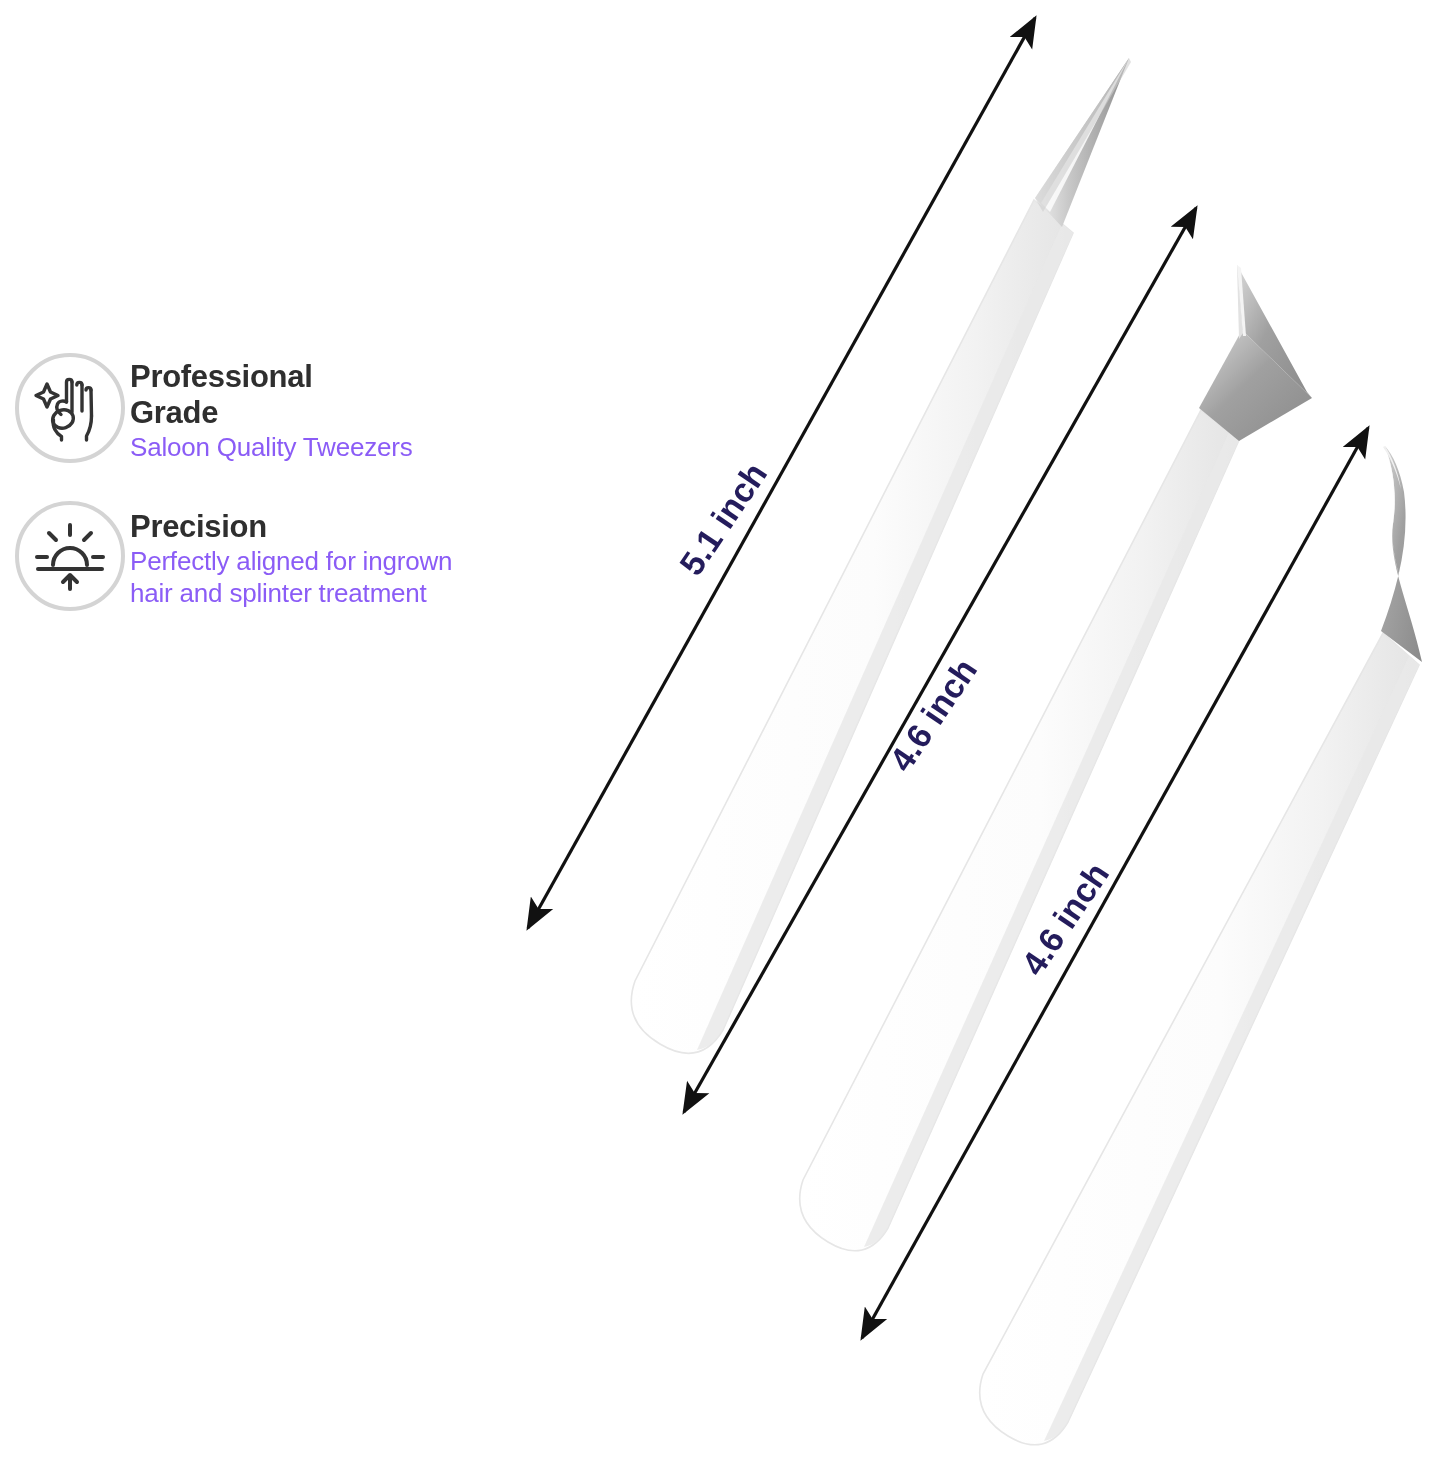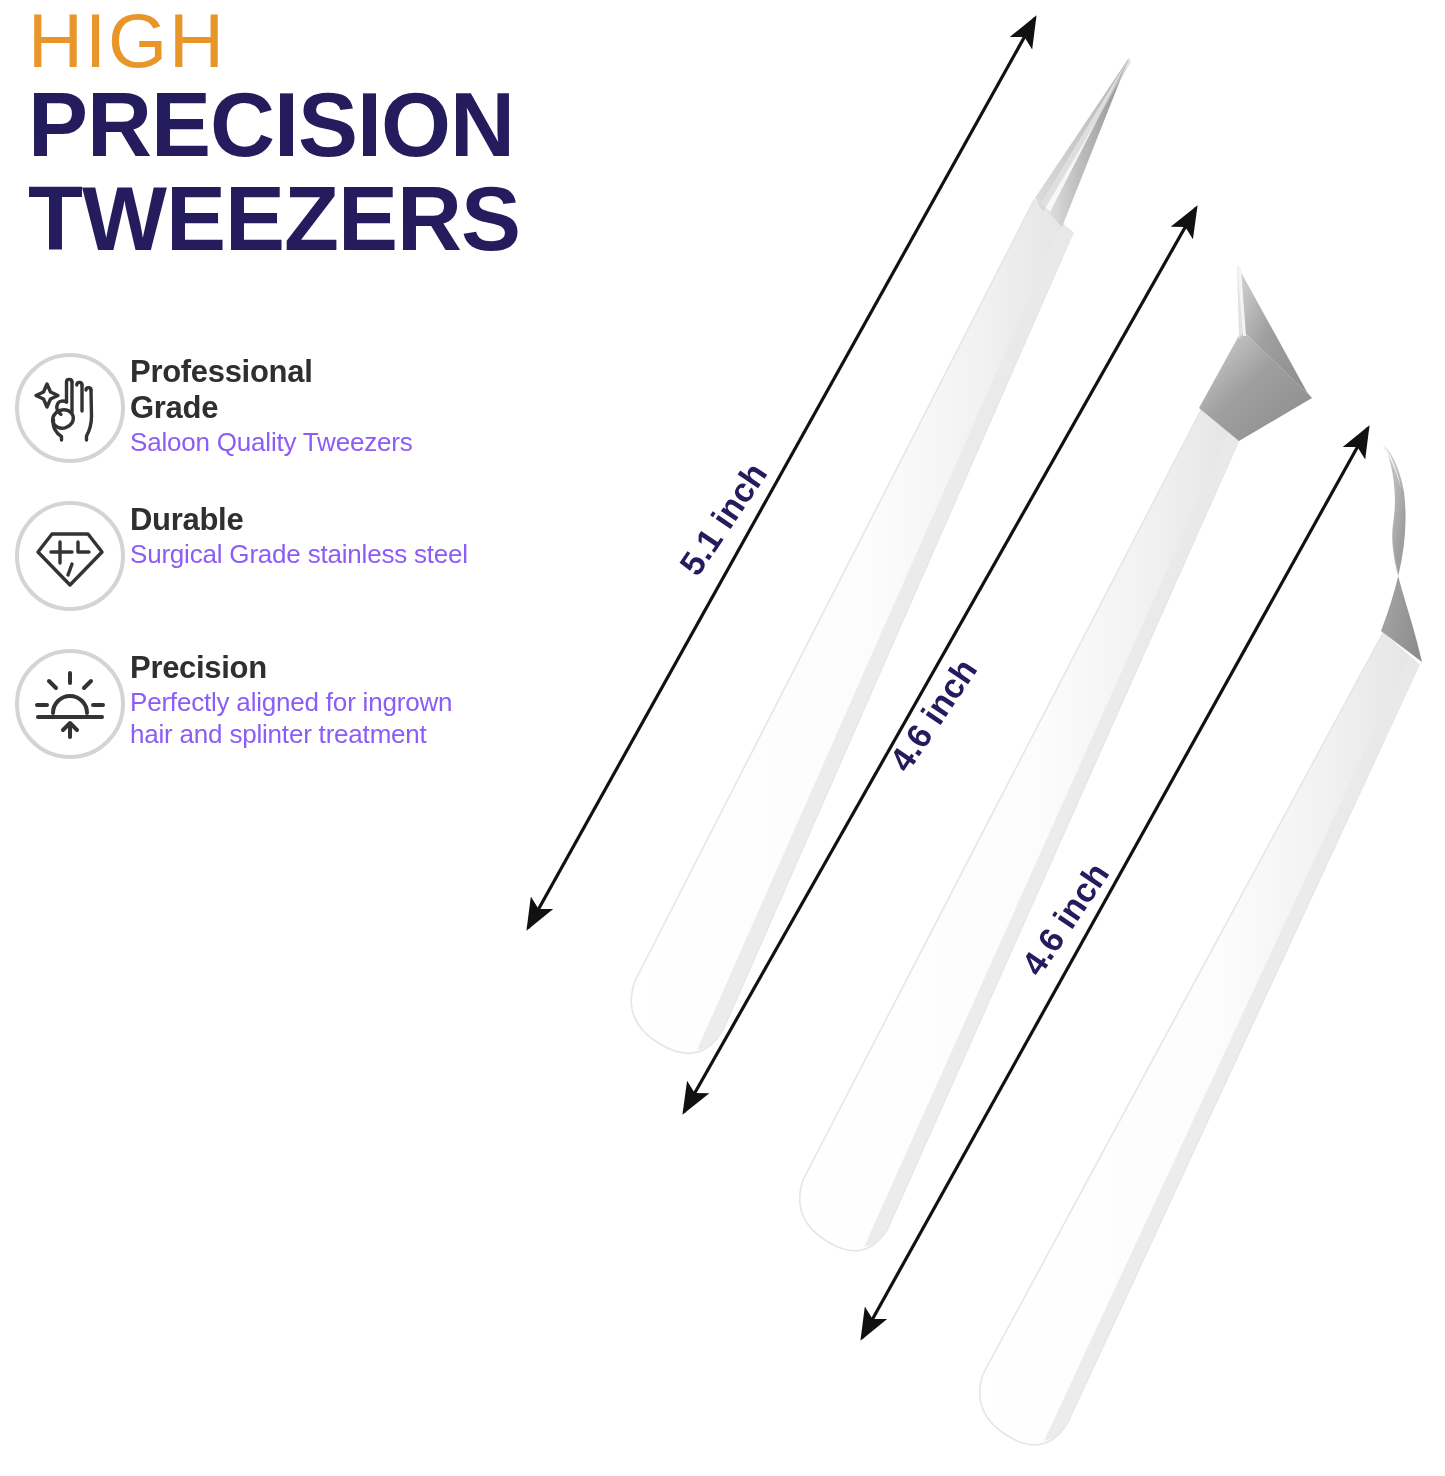--- a/index.html
+++ b/index.html
@@ -29,21 +29,21 @@
     font-size:90px;
     line-height:94px;
     font-weight:bold;
     color:#241C5C;
     letter-spacing:-1px;
     white-space:nowrap;
   }
 
   
   #features { position:absolute; left:10px; top:348px; width:460px; }
-  .feature { position:relative; display:flex; align-items:flex-start; }
+  .feature { position:relative; display:flex; align-items:center; }
   .feature-icon-wrap {
     width:120px; min-width:120px; height:120px;
     display:flex; align-items:center; justify-content:center;
   }
   .icon-circle {
     width:110px; height:110px; border-radius:50%;
     border:4px solid #d4d4d4;
     display:flex; align-items:center; justify-content:center;
     background:#fff;
   }
@@ -74,25 +74,20 @@
   }
   #dim-0 { left:688px; top:552px; transform:rotate(-56deg); transform-origin:left center; }
   #dim-1 { left:898px; top:748px; transform:rotate(-56deg); transform-origin:left center; }
   #dim-2 { left:1030px; top:952px; transform:rotate(-56deg); transform-origin:left center; }
 </style>
 </head>
 <body>
 
 <div id="page">
 
-  <div id="headline">
-    <div id="word-high">HIGH</div>
-    <div class="hl-bold">PRECISION</div>
-    <div class="hl-bold">TWEEZERS</div>
-  </div>
 
   <div id="features">
 
     <div class="feature" id="feat-0">
       <div class="feature-icon-wrap">
         <div class="icon-circle">
           <svg width="80" height="80" viewBox="0 0 80 80" fill="none" stroke="#333" stroke-width="3.4" stroke-linecap="round" stroke-linejoin="round">
 
             <path d="M17 16 L20.5 24 L28 27.5 L20.5 31 L17 39 L13.5 31 L6 27.5 L13.5 24 Z" fill="none"></path>
 
@@ -110,37 +105,20 @@
             <path d="M61.5 48 C61.5 57 58.5 64.5 56.5 68 L56.5 72"></path>
           </svg>
         </div>
       </div>
       <div class="feature-text">
         <div class="feature-title"><span>Professional</span><br><span>Grade</span></div>
         <div class="feature-desc">Saloon Quality Tweezers</div>
       </div>
     </div>
 
-    <div class="feature" id="feat-1">
-      <div class="feature-icon-wrap">
-        <div class="icon-circle">
-          <svg width="78" height="78" viewBox="0 0 78 78" fill="none" stroke="#333" stroke-width="3.4" stroke-linecap="round" stroke-linejoin="round">
-            <path d="M21 17 L57 17 L71 35 L39 68 L7 35 Z"></path>
-            <path d="M29 25 L29 46"></path>
-            <path d="M20 35 L41 35"></path>
-            <path d="M47 25 L47 35 L58 35"></path>
-            <path d="M41 47 L37 58"></path>
-          </svg>
-        </div>
-      </div>
-      <div class="feature-text">
-        <div class="feature-title">Durable</div>
-        <div class="feature-desc">Surgical Grade stainless steel</div>
-      </div>
-    </div>
 
     <div class="feature" id="feat-2">
       <div class="feature-icon-wrap">
         <div class="icon-circle">
           <svg width="80" height="80" viewBox="0 0 80 80" fill="none" stroke="#333" stroke-width="4" stroke-linecap="round" stroke-linejoin="round">
 
             <path d="M40 9 L40 19"></path>
             <path d="M19 17 L26 24"></path>
             <path d="M61 17 L54 24"></path>
             <path d="M7 41 L17 41"></path>

